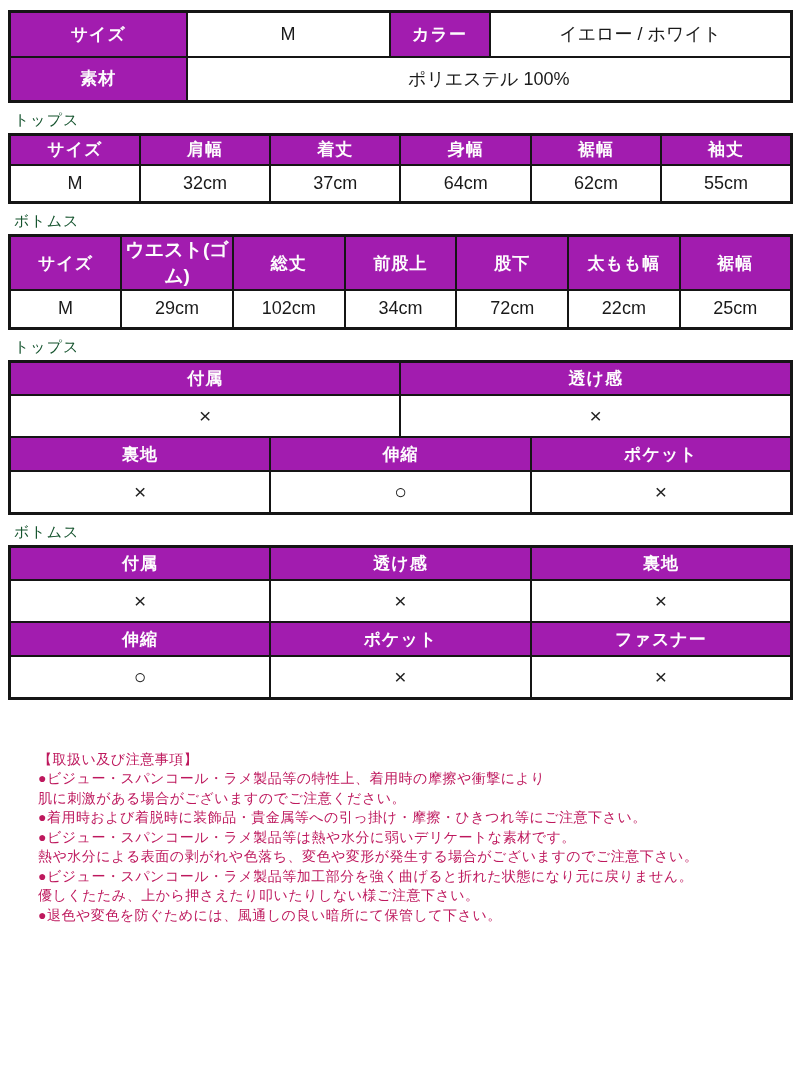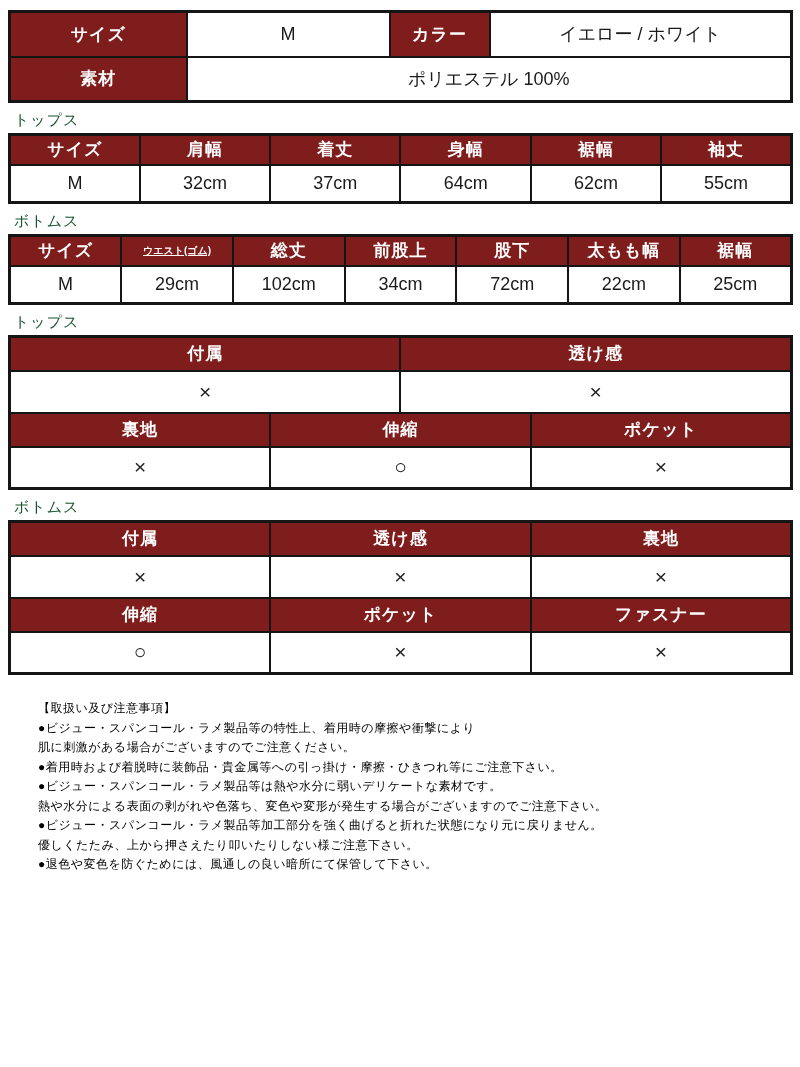--- a/index.html
+++ b/index.html
@@ -17,50 +17,50 @@
     border: 3px solid #151515;
   }
   th, td {
     border: 2px solid #151515;
     text-align: center;
     vertical-align: middle;
     padding: 0;
     overflow: hidden;
   }
   th {
-    background: #7f1d1d;
+    background: #a21caf;
     color: #fdfdfd;
     font-size: 17px;
     font-weight: bold;
     letter-spacing: 1px;
   }
   td { font-size: 18px; color: #1a1a1a; }
 
   .summary-table tr { height: 45px; }
 
   .size-table tr.hdr { height: 30px; }
   .size-table tr.val { height: 38px; }
-  .small-hdr { font-size: 10px; letter-spacing: 0; text-decoration: underline; }
+  .small-hdr { font-size: 19px; letter-spacing: 0; }
 
   .feature-table tr.hdr { height: 34px; }
   .feature-table tr.val { height: 42px; }
   .feature-table td { font-size: 21px; color: #222; }
 
   .section-label {
     font-size: 15px;
     color: #14532d;
     margin: 8px 0 3px 6px;
     letter-spacing: 1px;
   }
 
   .notes {
-    margin: 24px 0 0 30px;
-    font-size: 12px;
+    margin: 50px 0 0 30px;
+    font-size: 14px;
     line-height: 19.5px;
-    color: #000000;
+    color: #be185d;
     letter-spacing: 0.5px;
   }
   .notes div { white-space: nowrap; }
 </style>
 </head>
 <body>
 
 <div class="page">
 
   <table class="summary-table">

